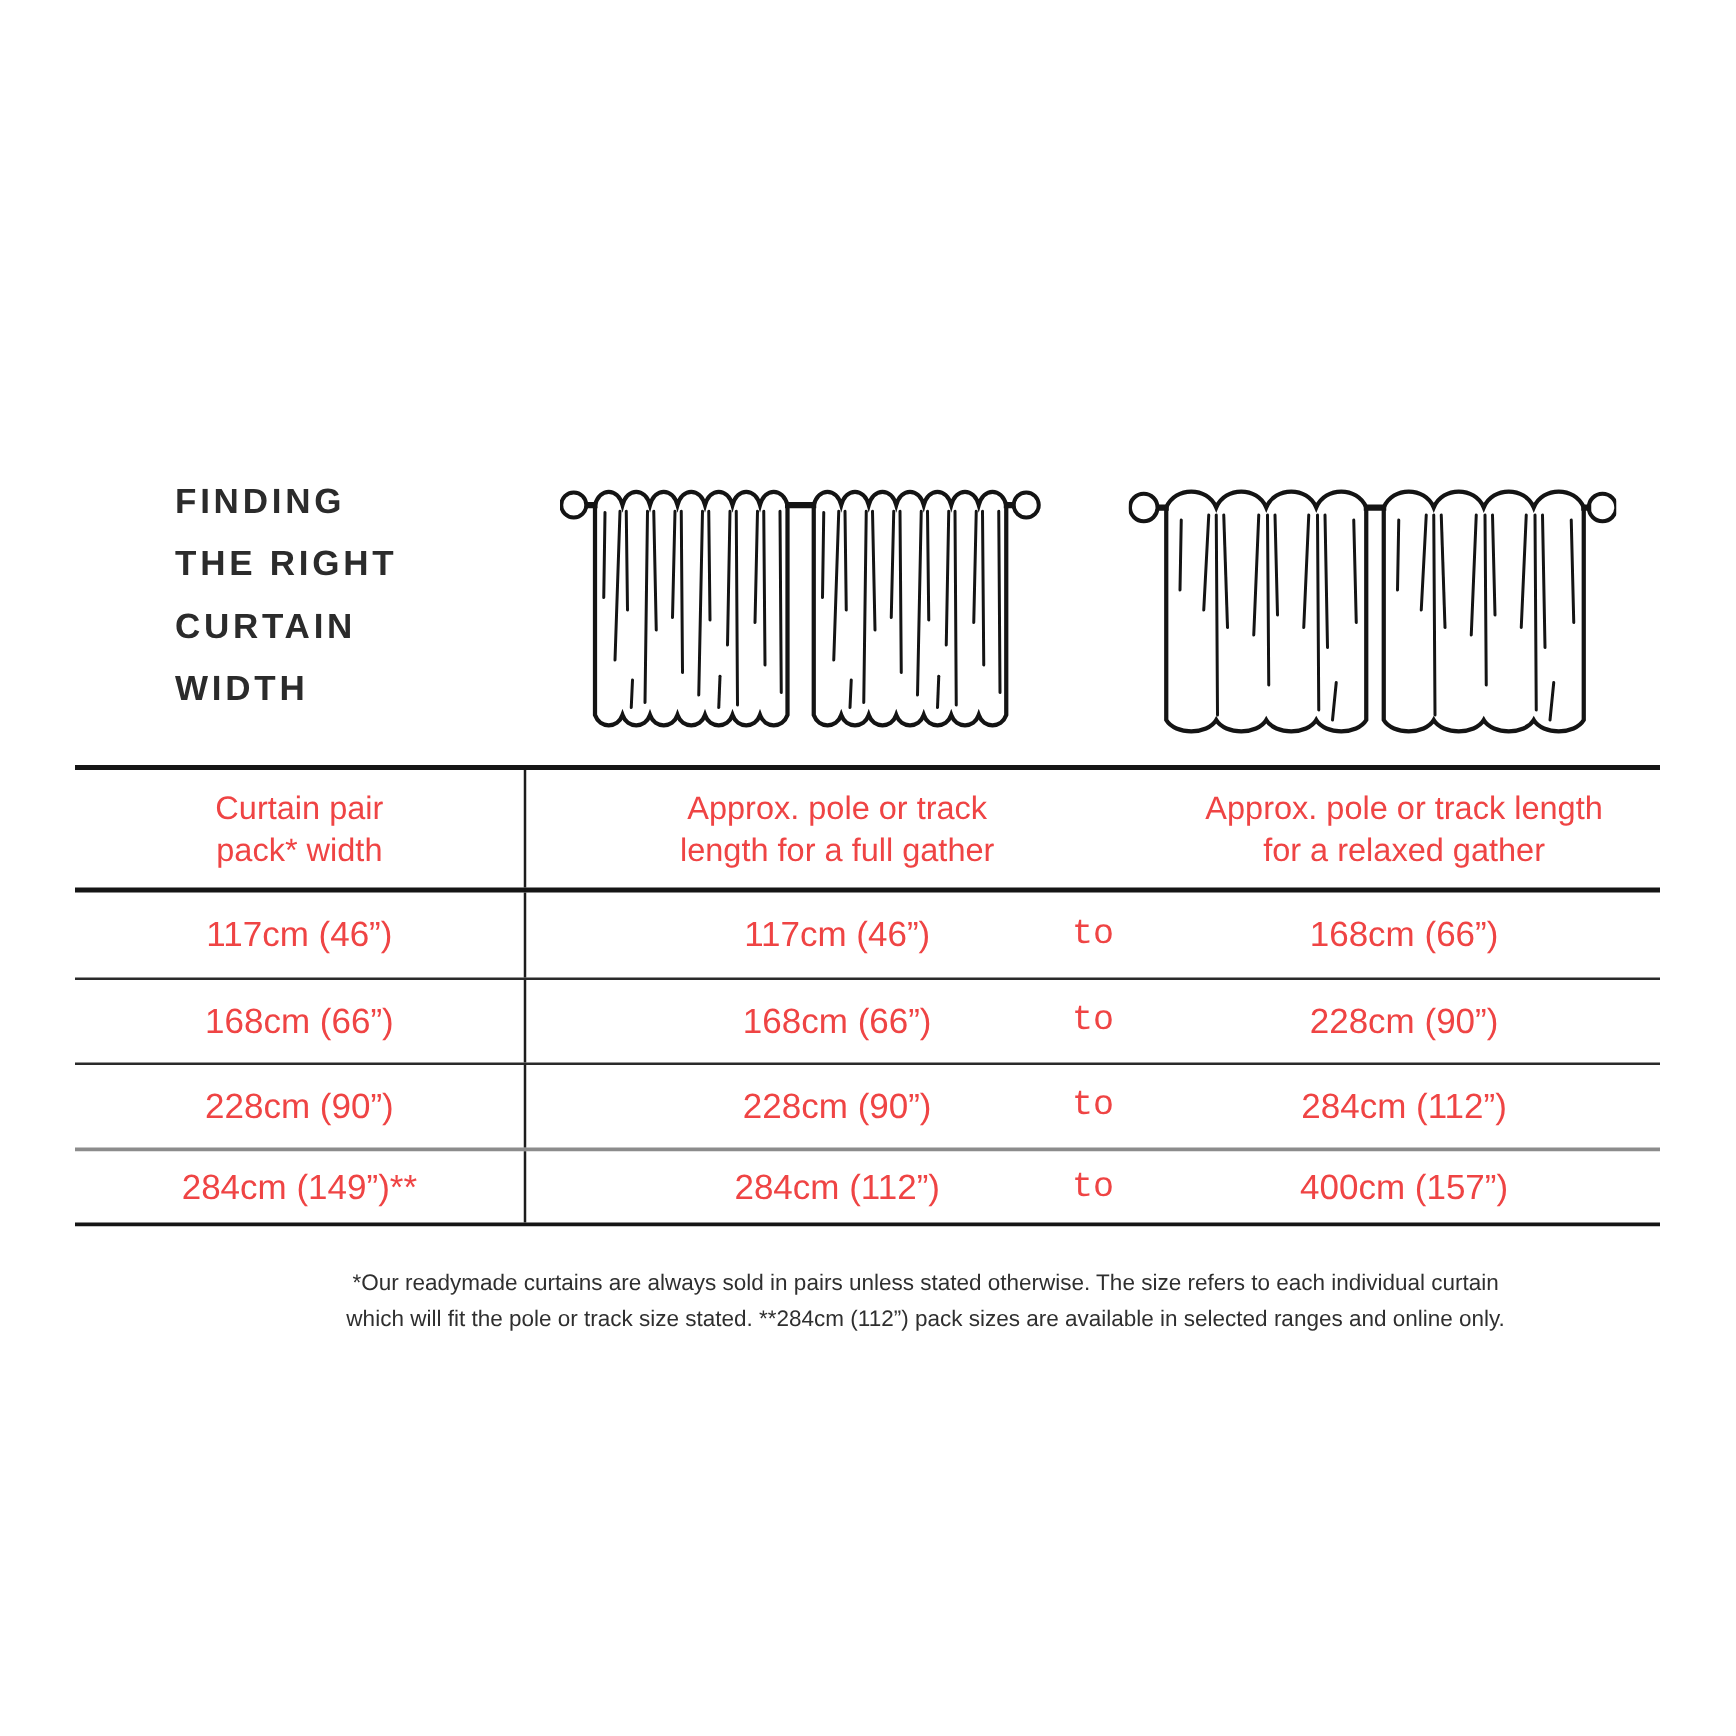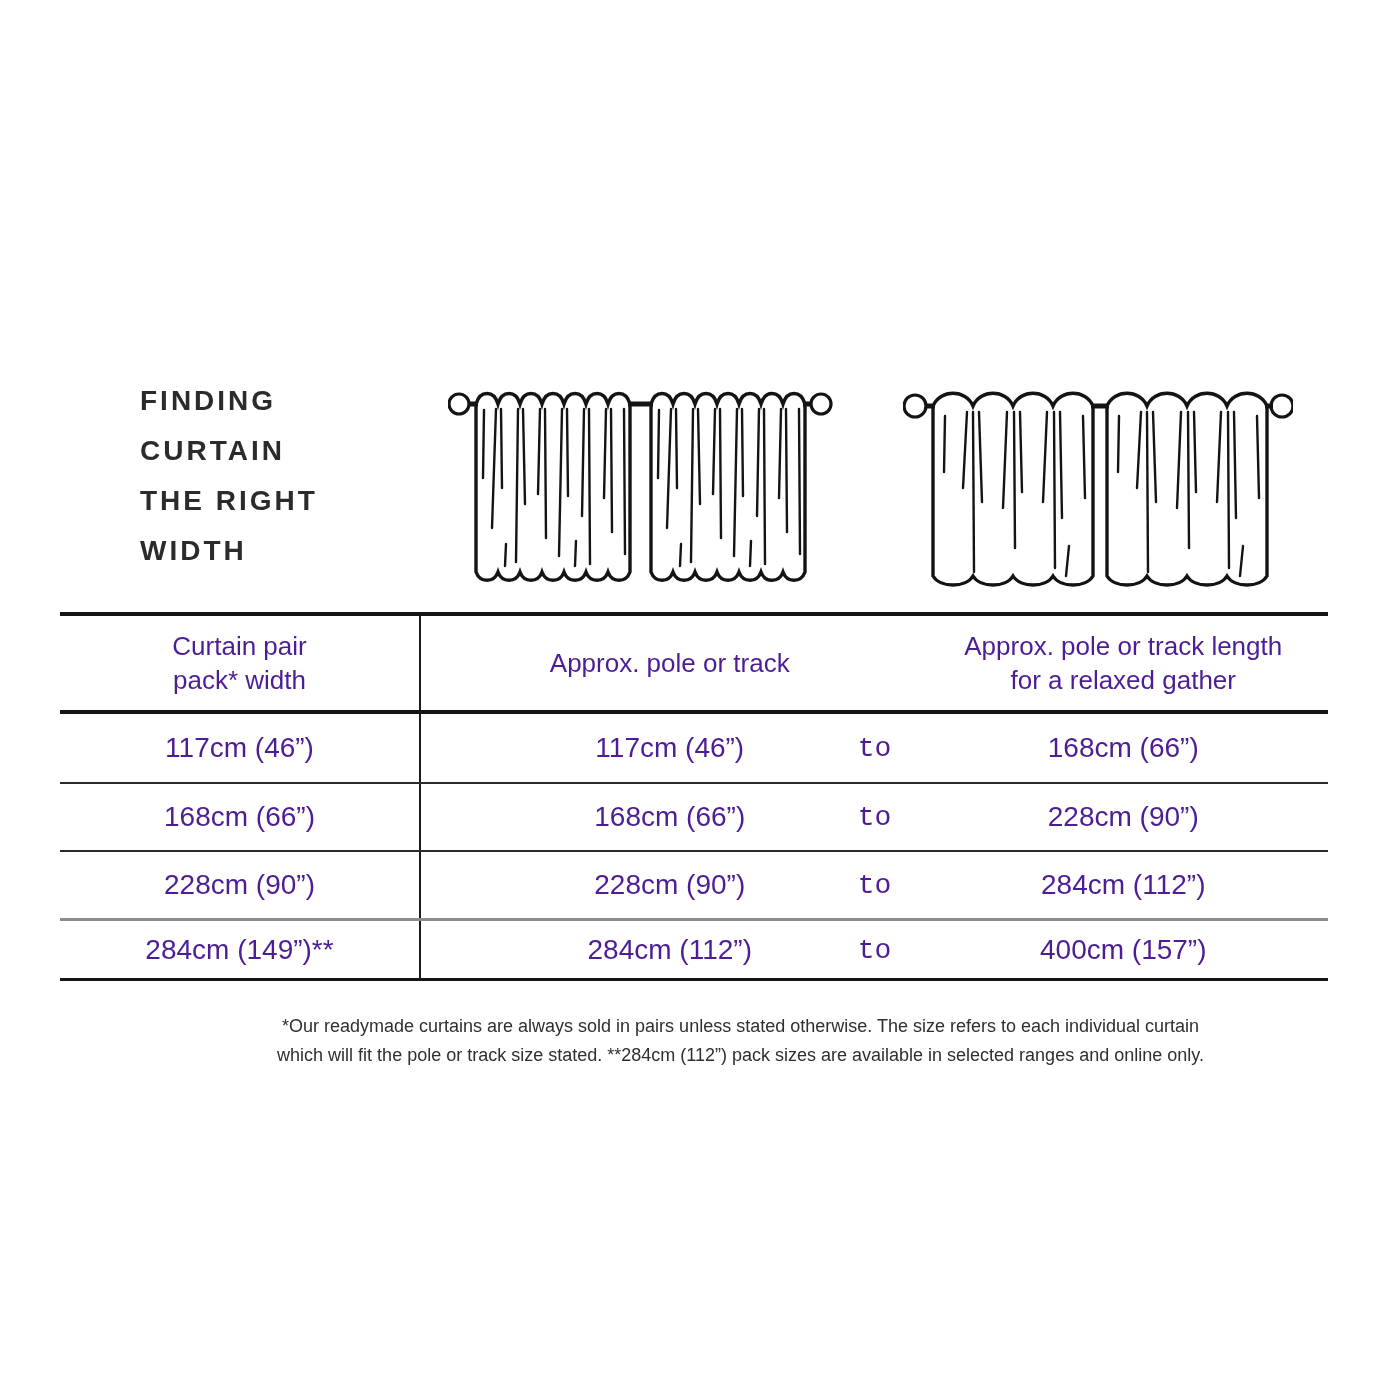--- a/index.html
+++ b/index.html
@@ -31,21 +31,21 @@
   .illus-relaxed { left: 903px; top: 376px; width: 390px; height: 217px; }
 
   
   .size-table {
     position: absolute;
     left: 60px;
     top: 612px;
     width: 1268px;
     border-top: 4px solid #151515;
     border-bottom: 3px solid #151515;
-    color: #4c1d95;
+    color: #ef4444;
   }
   .trow { display: grid; grid-template-columns: 361px 1fr; }
   .cell-pack {
     border-right: 2px solid #1c1c1c;
     display: flex; flex-direction: column;
     align-items: center; justify-content: center;
     text-align: center;
   }
   .cell-right { position: relative; display: flex; }
   .half { width: 50%; display: flex; flex-direction: column; align-items: center; justify-content: center; text-align: center; padding-left: 44px; }
@@ -75,22 +75,22 @@
 
   svg .stroke { stroke: #141414; fill: none; }
 </style>
 </head>
 <body>
 
 <div class="page">
 
   <div class="title">
     <div>FINDING</div>
+    <div>THE RIGHT</div>
     <div>CURTAIN</div>
-    <div>THE RIGHT</div>
     <div>WIDTH</div>
   </div>
 
   <svg class="illus illus-full" viewBox="0 0 385 214">
     <defs>
       <g id="fg-panel">
         <path class="stroke" fill="#ffffff" stroke-width="3.4" d="M0,28 c4,-14 18,-14 22,0 c4,-14 18,-14 22,0 c4,-14 18,-14 22,0 c4,-14 18,-14 22,0 c4,-14 18,-14 22,0 c4,-14 18,-14 22,0 c4,-14 18,-14 22,0
              L154,196
              c-4,11 -18,11 -22,0 c-4,11 -18,11 -22,0 c-4,11 -18,11 -22,0 c-4,11 -18,11 -22,0 c-4,11 -18,11 -22,0 c-4,11 -18,11 -22,0 c-4,11 -18,11 -22,0 Z"></path>
         <g class="stroke" stroke-width="2.4" stroke-linecap="round">
@@ -156,20 +156,21 @@
   <div class="size-table">
 
     <div class="trow thead">
       <div class="cell-pack">
         <div>Curtain pair</div>
         <div>pack* width</div>
       </div>
       <div class="cell-right">
         <div class="half">
           <div>Approx. pole or track</div>
+          <div>length for a full gather</div>
         </div>
         <div class="half">
           <div>Approx. pole or track length</div>
           <div>for a relaxed gather</div>
         </div>
       </div>
     </div>
 
     <div class="trow data-row r1">
       <div class="cell-pack">117cm (46”)</div>

